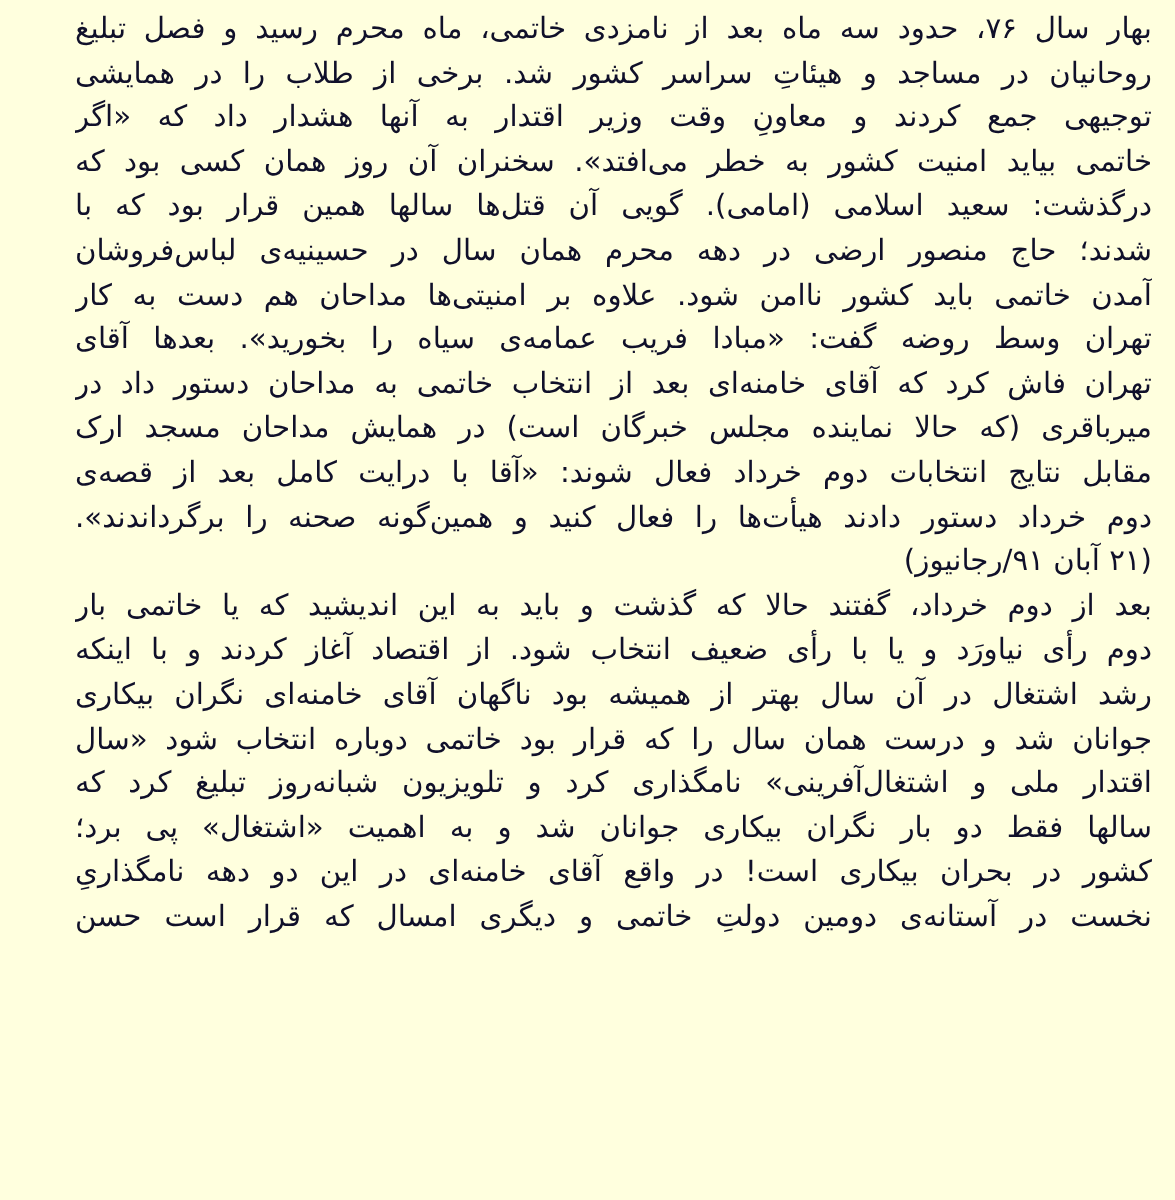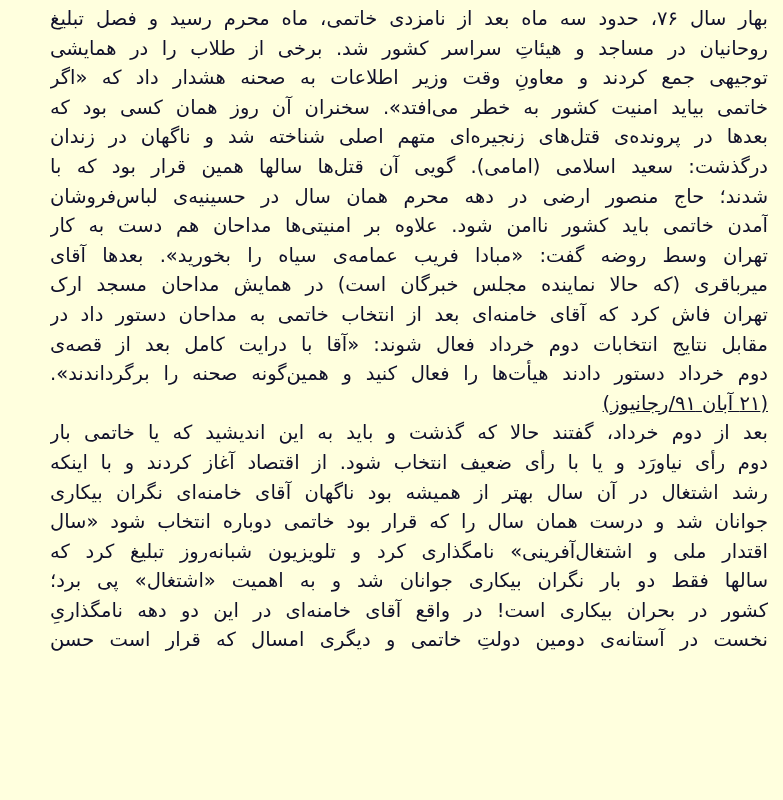--- a/index.html
+++ b/index.html
@@ -29,39 +29,37 @@
       height: 29.6px;
       line-height: 29.6px;
       white-space: nowrap;
       text-align: justify;
       text-align-last: justify;
       overflow: hidden;
       margin-left: 36px;
     }
     .line.last {
       text-align-last: right;
-      text-decoration: underline;
     }
   </style>
 </head>
 <body>
 
 <div class="page">
   <div>
     <span class="line">بهار سال ۷۶، حدود سه ماه بعد از نامزدی خاتمی، ماه محرم رسید و فصل تبلیغ</span>
     <span class="line">روحانیان در مساجد و هیئاتِ سراسر کشور شد. برخی از طلاب را در همایشی</span>
-    <span class="line">توجیهی جمع کردند و معاونِ وقت وزیر اطلاعات به صحنه هشدار داد که «اگر</span>
+    <span class="line">توجیهی جمع کردند و معاونِ وقت وزیر اقتدار به آنها هشدار داد که «اگر</span>
     <span class="line">خاتمی بیاید امنیت کشور به خطر می‌افتد». سخنران آن روز همان کسی بود که</span>
-    <span class="line">بعدها در پرونده‌ی قتل‌های زنجیره‌ای متهم اصلی شناخته شد و ناگهان در زندان</span>
     <span class="line">درگذشت: سعید اسلامی (امامی). گویی آن قتل‌ها سالها همین قرار بود که با</span>
     <span class="line">شدند؛ حاج منصور ارضی در دهه محرم همان سال در حسینیه‌ی لباس‌فروشان</span>
     <span class="line">آمدن خاتمی باید کشور ناامن شود. علاوه بر امنیتی‌ها مداحان هم دست به کار</span>
     <span class="line">تهران وسط روضه گفت: «مبادا فریب عمامه‌ی سیاه را بخورید». بعدها آقای</span>
+    <span class="line">تهران فاش کرد که آقای خامنه‌ای بعد از انتخاب خاتمی به مداحان دستور داد در</span>
     <span class="line">میرباقری (که حالا نماینده مجلس خبرگان است) در همایش مداحان مسجد ارک</span>
-    <span class="line">تهران فاش کرد که آقای خامنه‌ای بعد از انتخاب خاتمی به مداحان دستور داد در</span>
     <span class="line">مقابل نتایج انتخابات دوم خرداد فعال شوند: «آقا با درایت کامل بعد از قصه‌ی</span>
     <span class="line">دوم خرداد دستور دادند هیأت‌ها را فعال کنید و همین‌گونه صحنه را برگرداندند».</span>
     <span class="line last">(۲۱ آبان ۹۱/رجانیوز)</span>
   </div>
   <div>
     <span class="line">بعد از دوم خرداد، گفتند حالا که گذشت و باید به این اندیشید که یا خاتمی بار</span>
     <span class="line">دوم رأی نیاورَد و یا با رأی ضعیف انتخاب شود. از اقتصاد آغاز کردند و با اینکه</span>
     <span class="line">رشد اشتغال در آن سال بهتر از همیشه بود ناگهان آقای خامنه‌ای نگران بیکاری</span>
     <span class="line">جوانان شد و درست همان سال را که قرار بود خاتمی دوباره انتخاب شود «سال</span>
     <span class="line">اقتدار ملی و اشتغال‌آفرینی» نامگذاری کرد و تلویزیون شبانه‌روز تبلیغ کرد که</span>

